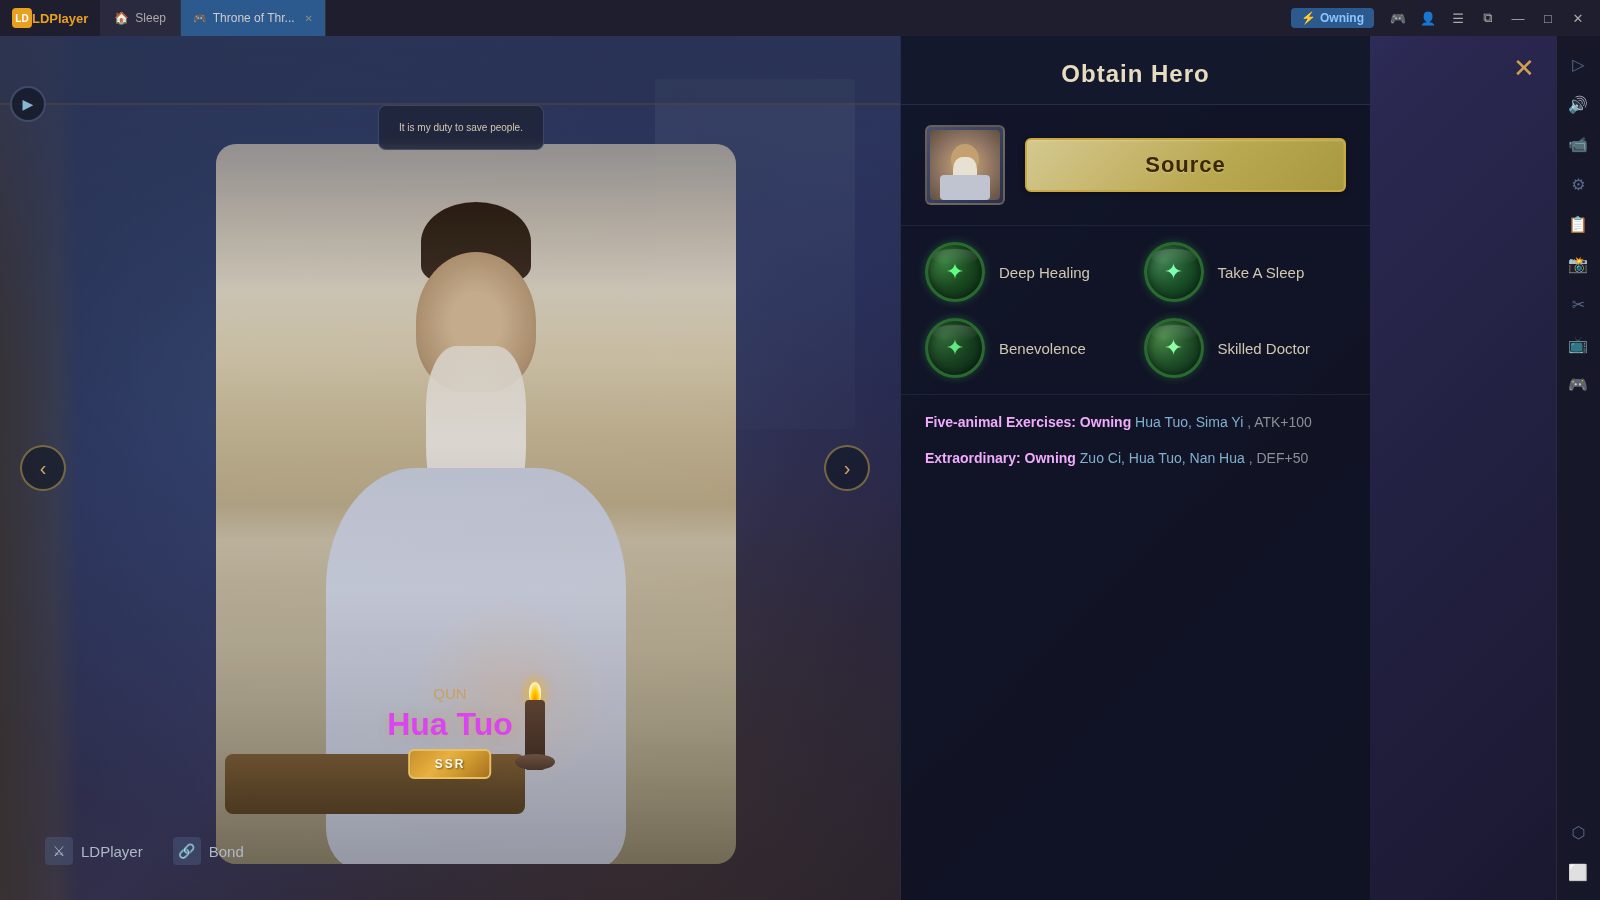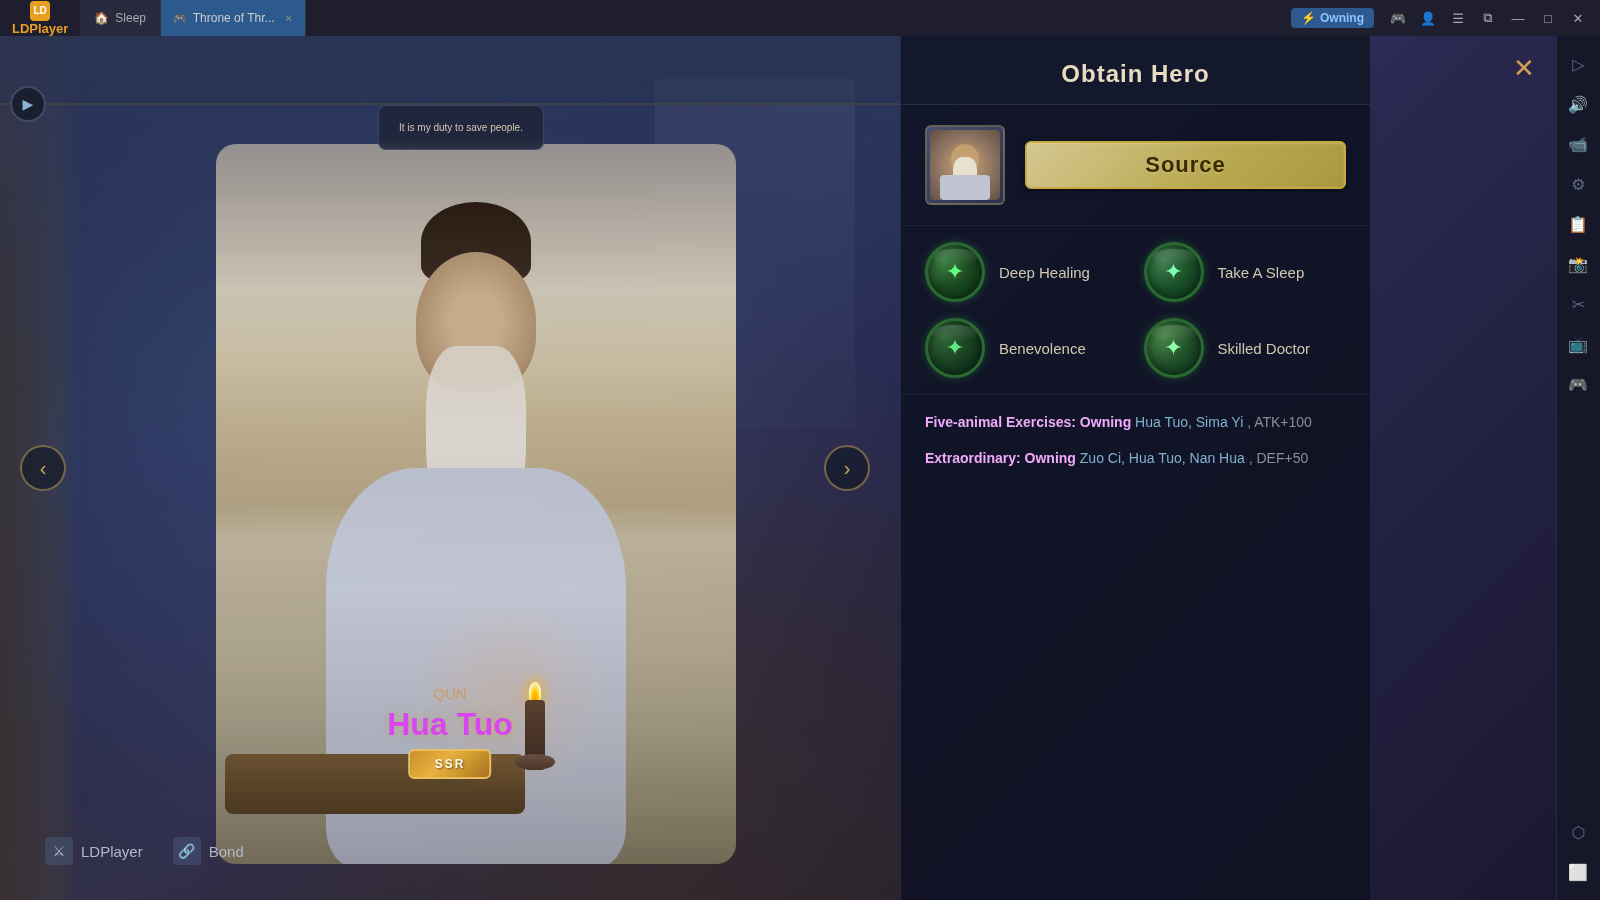--- a/index.html
+++ b/index.html
@@ -22,21 +22,20 @@
       align-items: center;
       z-index: 100;
     }
     .title-bar-logo {
       display: flex;
       align-items: center;
       padding: 0 12px;
       color: #e8a020;
       font-weight: bold;
       font-size: 13px;
-      flex-direction: column;
     }
     .ldplayer-icon {
       width: 20px;
       height: 20px;
       background: #e8a020;
       border-radius: 4px;
       display: flex;
       align-items: center;
       justify-content: center;
       color: white;
@@ -505,21 +504,21 @@
       left: 50%;
       transform: translateX(-50%);
       width: 50px;
       height: 25px;
       background: #c0c4d0;
       border-radius: 4px;
     }
 
     .source-btn {
       flex: 1;
-      height: 48px;
+      height: 54px;
       background: linear-gradient(135deg, #d4c890 0%, #c8b870 30%, #b8a850 60%, #a89840 100%);
       border: 2px solid #c8a840;
       border-radius: 6px;
       color: #3a2800;
       font-size: 22px;
       font-weight: bold;
       display: flex;
       align-items: center;
       justify-content: center;
       cursor: pointer;

